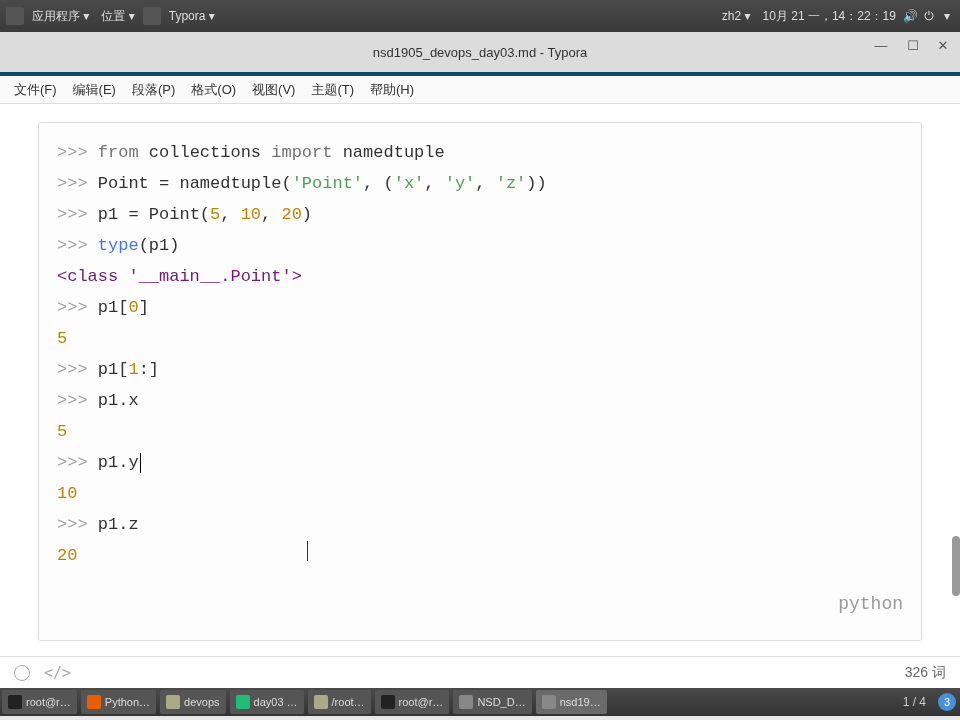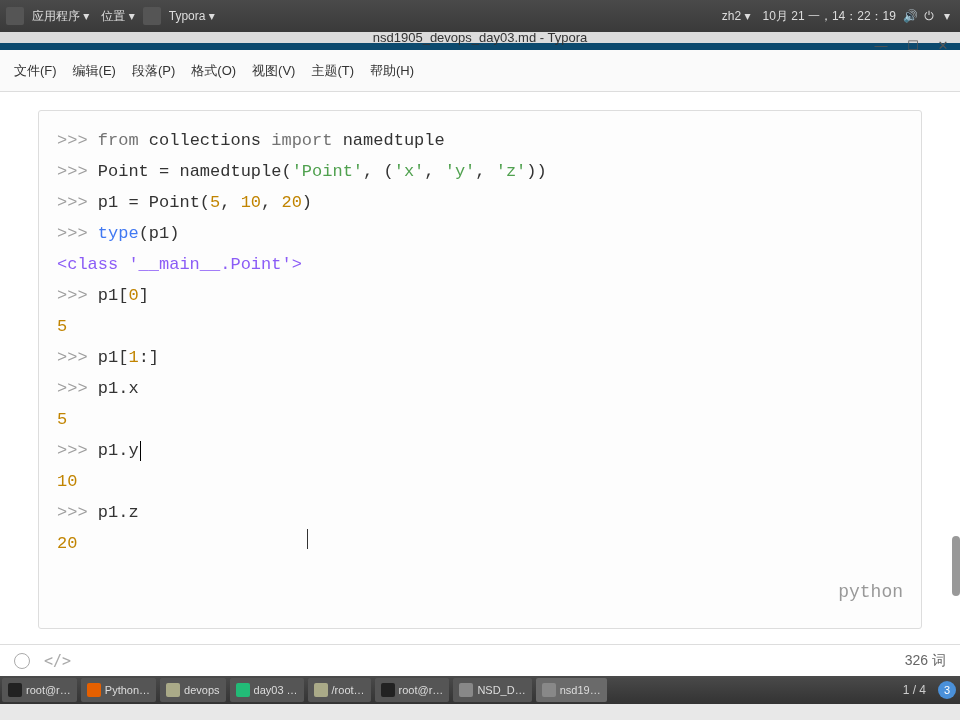--- a/index.html
+++ b/index.html
@@ -2,28 +2,28 @@
 <html><head>
 <meta charset="utf-8">
 <style>
 * { margin:0; padding:0; box-sizing:border-box; }
 body { width:960px; height:720px; font-family:sans-serif; background:#e8e8e8; overflow:hidden; position:relative; }
 .top-panel { height:32px; background:linear-gradient(#4a4a4a,#3a3a3a); display:flex; align-items:center; padding:16px 4px; color:#ddd; font-size:12px; }
 .top-panel .ti { padding:0 6px; cursor:pointer; }
 .top-panel .spacer { flex:1; }
 .top-panel .tb { width:18px; height:18px; background:#555; margin:0 2px; border-radius:2px; }
 .tray-ico { width:18px; text-align:center; }
-.titlebar { height:18px; background:#dcdcdc; display:flex; align-items:center; justify-content:center; position:relative; font-size:13px; color:#333; border-bottom:7px solid #0c4a6e; }
+.titlebar { height:44px; background:#dcdcdc; display:flex; align-items:center; justify-content:center; position:relative; font-size:13px; color:#333; border-bottom:4px solid #0c4a6e; }
 .wbtn { position:absolute; top:8px; width:14px; height:14px; text-align:center; line-height:12px; color:#555; cursor:pointer; font-size:13px; }
-.menubar { height:42px; background:#fafafa; display:flex; align-items:center; padding:0 6px; font-size:13px; color:#333; border-bottom:1px solid #ddd; }
+.menubar { height:28px; background:#fafafa; display:flex; align-items:center; padding:0 6px; font-size:13px; color:#333; border-bottom:1px solid #ddd; }
 .menubar .mi { padding:3px 8px; cursor:pointer; }
 .editor { background:#fff; height:552px; padding:18px 0 0 0; overflow:hidden; position:relative; }
 .codebox { margin:0 38px; border:1px solid #ddd; border-radius:3px; padding:14px 18px 20px 18px; font-family:"Courier New",monospace; font-size:17px; line-height:31px; color:#333; background:#fdfdfd; position:relative; }
 .lang-tag { text-align:right; color:#999; font-size:18px; padding-top:18px; }
-.tk-prompt{color:#9e9e9e}.tk-kw{color:#737373}.tk-mod{color:#333}.tk-fn{color:#4078f2}.tk-str{color:#50a14f}.tk-num{color:#c18401}.tk-cls{color:#8b5cf6}
+.tk-prompt{color:#9e9e9e}.tk-kw{color:#737373}.tk-mod{color:#333}.tk-fn{color:#4078f2}.tk-str{color:#50a14f}.tk-num{color:#c18401}.tk-cls{color:#701a75}
 .cursor{display:inline-block;width:1px;height:20px;background:#000;vertical-align:middle;margin-left:1px}
 .txtcur{position:absolute;width:1px;height:20px;background:#333;}
 .statusbar { height:32px; background:#fff; border-top:1px solid #ddd; display:flex; align-items:center; padding:0 14px; font-size:14px; color:#666; }
 .statusbar .sp{flex:1}
 .sb-ico{width:16px;height:16px;border:1.5px solid #aaa;border-radius:50%;margin-right:14px}
 .sb-src{font-family:monospace;color:#aaa;font-size:15px;margin-right:10px}
 .taskbar { height:28px; background:linear-gradient(#4a4a4a,#333); display:flex; align-items:center; font-size:11px; color:#ddd; }
 .task { display:flex; align-items:center; height:24px; background:#555; margin:0 2px; padding:0 6px; border-radius:2px; gap:4px; cursor:pointer; max-width:98px; overflow:hidden; white-space:nowrap; }
 .task.active{background:#6a6a6a}
 .tico{width:14px;height:14px;background:#888;border-radius:2px;flex-shrink:0}

